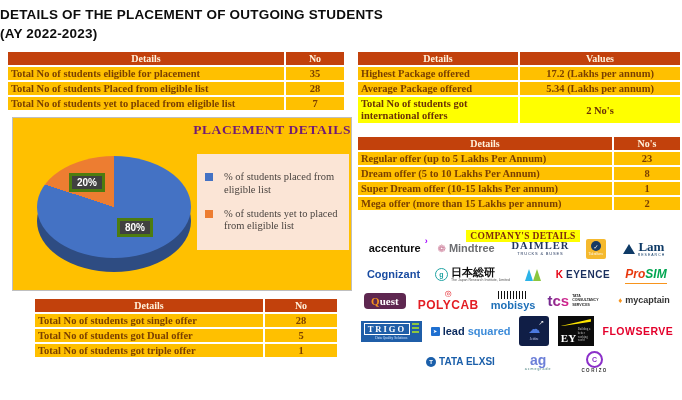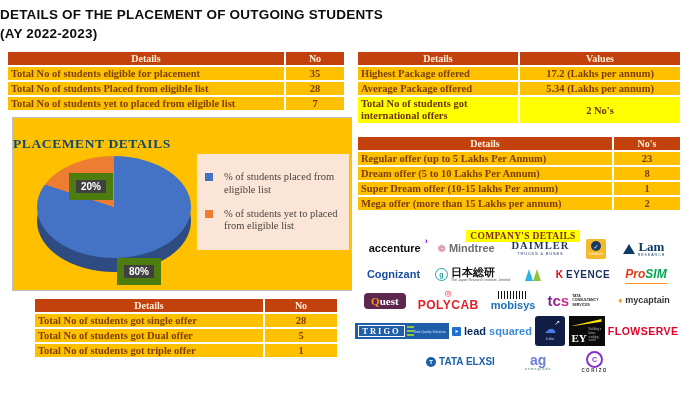--- a/index.html
+++ b/index.html
@@ -22,30 +22,30 @@
   #t2{left:356px;top:50px;width:326px;}
   #t3{left:356px;top:135px;width:326px;}
   #t4{left:33px;top:297px;width:306px;}
   #t2 td.hl{background:#FFFF00;color:#6B3305;}
   #t2 td.hl-label{white-space:normal;line-height:12px;height:26px;font-size:10.5px;}
   #t2 td.hl-val{text-align:center;vertical-align:middle;height:26px;}
 
   
   .chart-panel{position:absolute;left:12px;top:117px;width:338px;height:172px;
                background:#FFC000;border:1px solid #BFBFBF;}
-  .chart-title{text-align:left;margin-top:18px;font-weight:bold;font-size:13.5px;
-               color:#0c4a6e;letter-spacing:0.6px;}
+  .chart-title{text-align:right;margin-top:4px;font-weight:bold;font-size:13.5px;
+               color:#701a75;letter-spacing:0.6px;}
   .pie-rim{position:absolute;left:24px;top:52px;width:154px;height:102px;border-radius:50%;
            background:#2E4C82;}
   .pie{position:absolute;left:24px;top:38px;width:154px;height:102px;border-radius:50%;
        background:conic-gradient(from 288deg,#ED7D31 0deg 72deg,#4472C4 72deg 360deg);}
-  .pct{position:absolute;background:#404040;border:7px solid #4d7c0f;color:#fff;
+  .pct{position:absolute;background:#404040;border:3px solid #4d7c0f;color:#fff;
        font:bold 10px "Liberation Sans",sans-serif;padding:1px 5px;}
   #pct20{left:56px;top:55px;}
-  #pct80{left:104px;top:100px;margin-top:40px;}
+  #pct80{left:104px;top:100px;}
   .legend{position:absolute;left:184px;top:36px;width:136px;height:84px;background:#FBE5D6;
           padding:6px 8px;display:flex;flex-direction:column;justify-content:space-evenly;}
   .leg{display:flex;gap:11px;align-items:flex-start;font-size:10.5px;color:#4A4440;line-height:1.2;}
   .sw{flex:none;width:8px;height:8px;margin-top:2px;}
   .sw-blue{background:#4472C4;} .sw-orange{background:#ED7D31;}
 
   
   .comp-head{position:absolute;left:356px;top:225px;width:326px;text-align:center;}
   .comp-head span{background:#FFFF00;color:#7E2A0C;font-weight:bold;font-size:9.5px;
                   padding:1px 4px;letter-spacing:0.3px;margin-left:8px;}
@@ -90,21 +90,21 @@
   .poly-ic{color:#E31E24;font-size:8px;}
   .poly-tx{color:#E31E24;font-weight:900;font-size:12px;letter-spacing:0.5px;}
   .bar{width:30px;height:8px;
        background:repeating-linear-gradient(90deg,#111 0 1px,transparent 1px 3px);}
   .mob-tx{color:#1D6FB8;font-weight:bold;font-size:11px;}
   .tcs-tx{font-size:15px;font-weight:bold;background:linear-gradient(90deg,#6A2C91,#E0218A);
           -webkit-background-clip:text;background-clip:text;color:transparent;}
   .tcs-sub{font-size:3.5px;color:#2B2B2B;width:34px;line-height:1.3;font-weight:bold;}
   .myc-ic{color:#F7941D;font-size:8px;}
   .myc-tx{color:#333;font-size:9px;font-weight:bold;}
-  .trigo{background:#1F5EA8;padding:2px 3px;display:flex;flex-direction:row;
+  .trigo{background:#1F5EA8;padding:2px 3px;display:flex;flex-direction:column;
          align-items:center;}
   .trigo-top{display:flex;align-items:center;gap:2px;}
   .trigo-tx{color:#fff;border:1px solid #fff;padding:0 3px;font-weight:bold;
             font-size:8.5px;letter-spacing:2px;}
   .trigo-hx{width:7px;height:11px;
             background:repeating-linear-gradient(180deg,#8CC63F 0 2px,#1F5EA8 2px 4px);}
   .trigo-sub{color:#CFE3FF;font-size:3.5px;margin-top:1px;}
   .lsq-ic{width:9px;height:9px;background:#1F6FD0;color:#fff;font-size:5px;display:flex;
           align-items:center;justify-content:center;border-radius:1px;}
   .lsq1{color:#0A2A5E;font-weight:bold;font-size:11px;}

